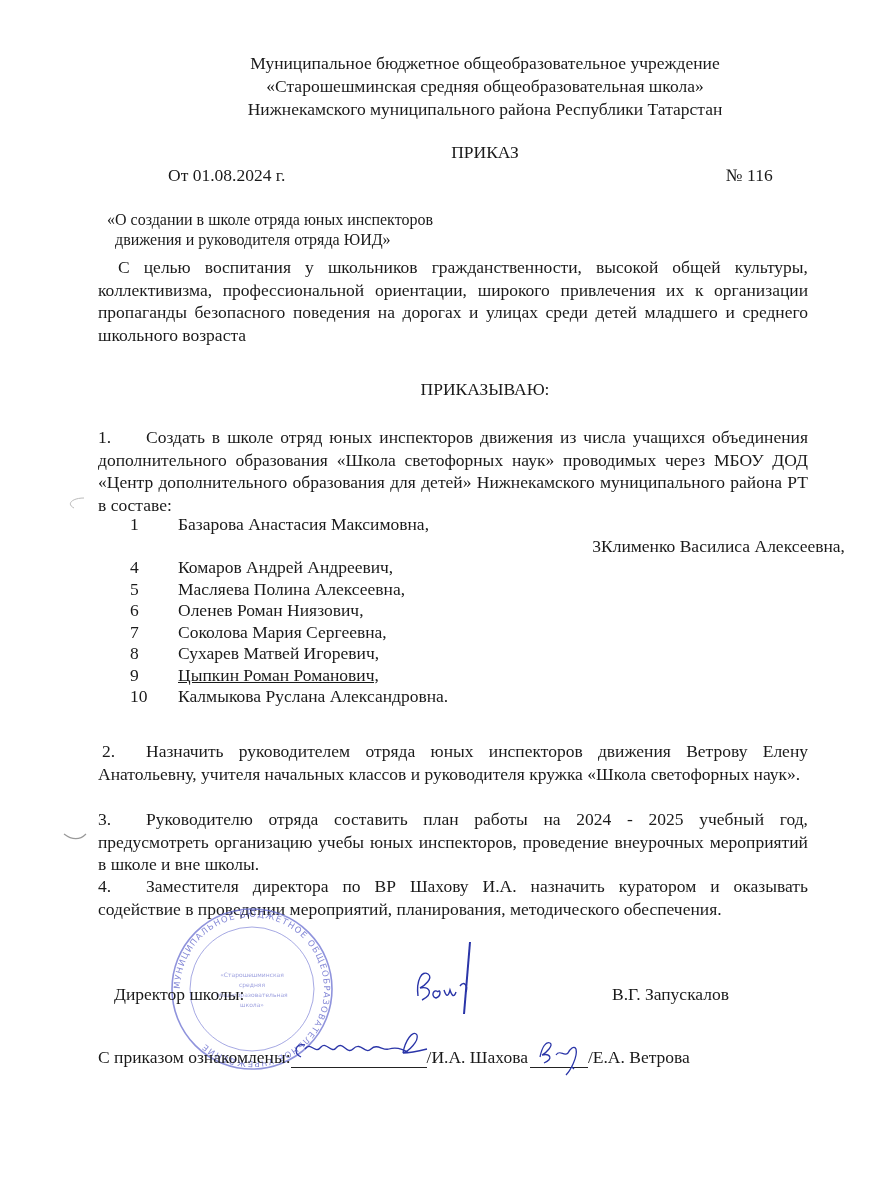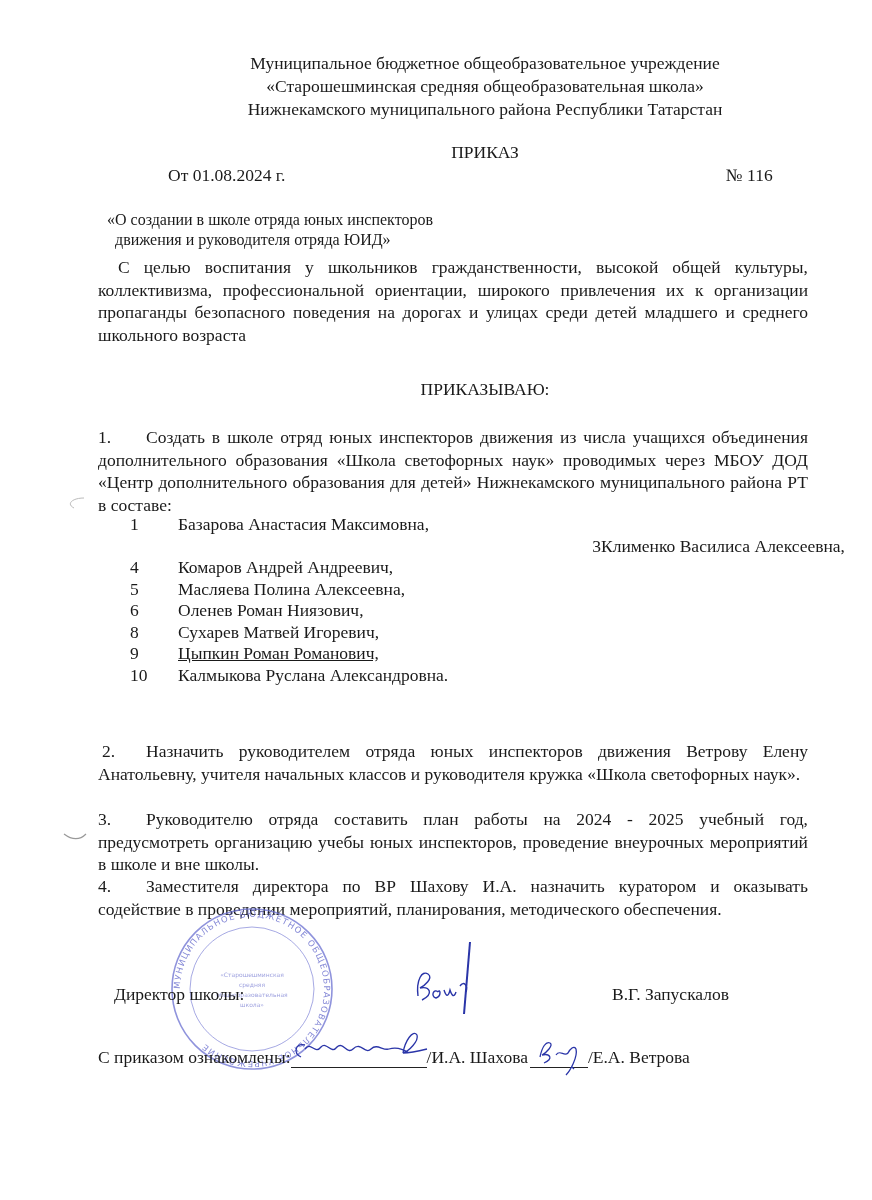--- a/index.html
+++ b/index.html
@@ -42,20 +42,21 @@
   <div class="abs para" style="top:426px;">
     <span class="num">1.</span><span>Создать в школе отряд юных инспекторов движения из числа учащихся объединения дополнительного образования «Школа светофорных наук» проводимых через МБОУ ДОД «Центр дополнительного образования для детей» Нижнекамского муниципального района РТ в составе:</span>
   </div>
 
   <div class="abs" style="left:98px;top:514px;">
     <div class="row" style="position:relative;left:0;"><span class="num">1</span><span>Базарова Анастасия Максимовна,</span></div>
     <div class="row" style="position:relative;left:5px;text-align:right;"><span class="num">3</span><span>Клименко  Василиса Алексеевна,</span></div>
     <div class="row" style="position:relative;left:0;"><span class="num">4</span><span>Комаров  Андрей  Андреевич,</span></div>
     <div class="row" style="position:relative;left:0;"><span class="num">5</span><span>Масляева Полина Алексеевна,</span></div>
     <div class="row" style="position:relative;left:0;"><span class="num">6</span><span>Оленев Роман Ниязович,</span></div>
+    <div class="row" style="position:relative;left:0;"><span class="num">7</span><span>Соколова Мария Сергеевна,</span></div>
     <div class="row" style="position:relative;left:0;"><span class="num">8</span><span>Сухарев Матвей Игоревич,</span></div>
     <div class="row" style="position:relative;left:0;text-decoration:underline;"><span class="num">9</span><span>Цыпкин Роман Романович,</span></div>
     <div class="row" style="position:relative;left:0;"><span class="num">10</span><span>Калмыкова Руслана Александровна.</span></div>
   </div>
 
   <div class="abs para" style="top:740px;">
     <span class="num" style="padding-left:4px;width:44px;">2.</span><span>Назначить руководителем отряда юных инспекторов движения Ветрову Елену Анатольевну, учителя начальных классов и руководителя кружка «Школа светофорных наук».</span>
   </div>
 
   <div class="abs para" style="top:808px;">

